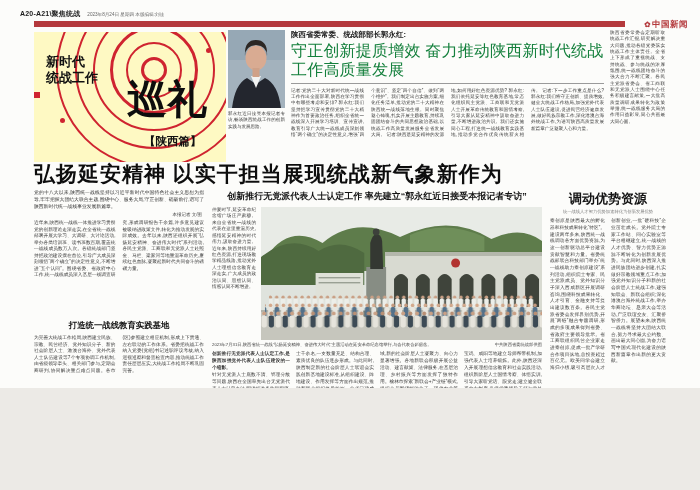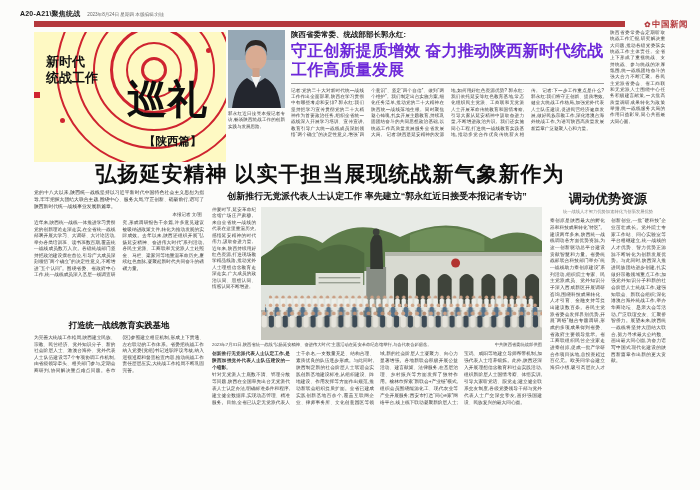--- a/index.html
+++ b/index.html
@@ -1,17 +1,17 @@
 <!DOCTYPE html>
 <html><head>
 <meta charset="utf-8">
 <style>
   * { margin:0; padding:0; box-sizing:border-box; }
   html,body { width:700px; height:490px; background:#eceae6; font-family:"Liberation Sans", sans-serif; }
-  .page { position:absolute; left:0; top:0; width:700px; height:490px; background:#fcfcfa; overflow:hidden; }
+  .page { position:absolute; left:0; top:0; width:700px; height:388px; background:#fcfcfa; overflow:hidden; }
 
   
   .masthead { position:absolute; left:20px; top:9px; display:flex; align-items:baseline; gap:7px; }
   .page-label { font-size:7px; font-weight:bold; color:#1c1c1c; letter-spacing:.2px; }
   .date-line { font-size:4.6px; color:#666; }
   .redbar { position:absolute; left:34px; top:21px; width:591px; height:6px; background:#b4393c; }
   .brand { position:absolute; right:12px; top:19px; font-size:8.5px; font-weight:bold; color:#b4393c; letter-spacing:.5px; }
   .brand-mark { font-size:7.5px; margin-right:1px; }
 
   
@@ -31,27 +31,27 @@
   .promo-title { position:absolute; left:93px; top:40px; font-size:40px; font-weight:700; color:#0d0d0d; font-family:"DejaVu Sans","Liberation Sans",sans-serif; }
   .edition-tag { position:absolute; left:110px; top:102px; font-size:11.5px; font-weight:900; color:#111; }
 
   
   .top-article { position:absolute; left:228px; top:30px; width:437px; height:132px; display:flex; gap:6px; }
   .ta-colA { width:57px; display:flex; flex-direction:column; gap:3px; }
   .portrait { width:57px; height:78px; background:linear-gradient(180deg,#93a6b4,#b7c3ca); position:relative; overflow:hidden; flex:none; }
   .mini-text { flex:1; font-size:4.5px; line-height:1.4; color:#3b3b3b; text-align:justify; overflow:hidden; }
   .ta-colB { flex:1; display:flex; flex-direction:column; }
   .kicker { font-size:7.5px; font-weight:bold; color:#222; margin-bottom:2px; }
-  .headline { font-size:16px; font-weight:700; color:#6d28d9; line-height:1.18; letter-spacing:.2px; }
+  .headline { font-size:16px; font-weight:400; color:#15803d; line-height:1.18; letter-spacing:.2px; }
   .head-rule { border-bottom:1px solid #9a9a9a; margin:3px 0 4px; }
   .ta-cols { column-count:4; column-gap:7px; font-size:4.6px; line-height:1.38; color:#3b3b3b; text-align:justify; flex:1; overflow:hidden; }
   .ta-colC { width:55px; font-size:4.6px; line-height:1.38; color:#3b3b3b; text-align:justify; overflow:hidden; }
 
   
-  .center-headline { position:absolute; left:34px; top:160px; width:592px; text-align:center; font-size:21px; font-weight:900; color:#0d0d0d; letter-spacing:1px; }
+  .center-headline { position:absolute; left:34px; top:160px; width:592px; font-size:21px; font-weight:900; color:#0d0d0d; letter-spacing:1px; }
 
   
   .lower { position:absolute; left:34px; top:190px; width:632px; height:292px; display:flex; gap:8px; }
   .sec-left { width:170px; overflow:hidden; }
   .intro { font-size:4.8px; line-height:1.42; color:#333; text-align:justify; }
   .byline { font-size:4.5px; color:#444; text-align:right; margin:2px 2px 3px 0; }
   .subhead { text-align:center; font-weight:bold; font-size:8.4px; line-height:1.3; color:#141414; margin:4px 0 4px; }
   .cols2 { column-count:2; column-gap:7px; font-size:4.7px; line-height:1.38; color:#3b3b3b; text-align:justify; overflow:hidden; }
   .body1 { height:96px; }
   .body2 { height:88px; }

